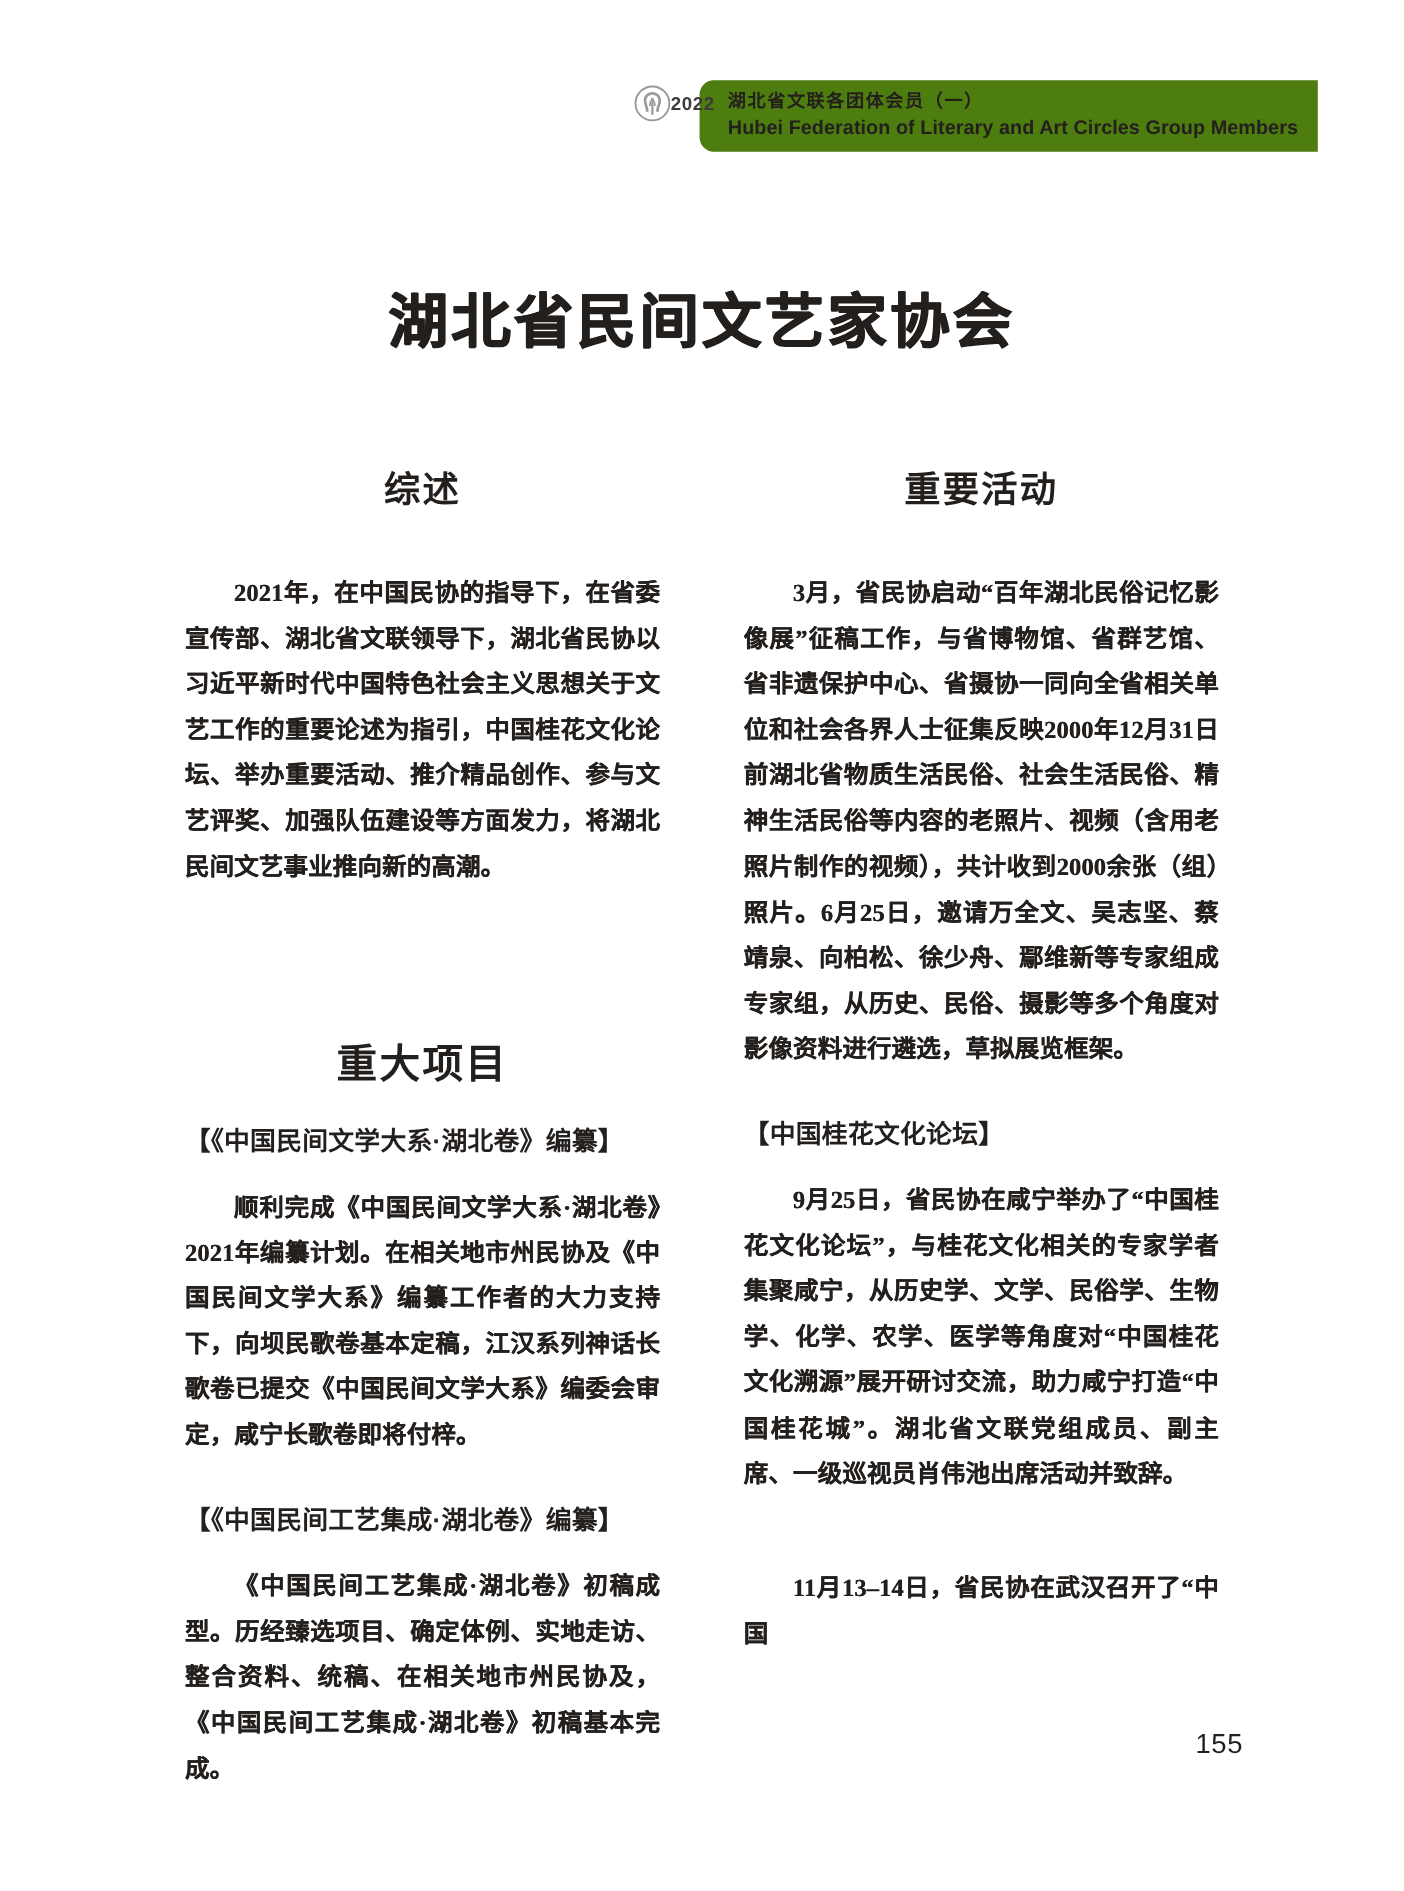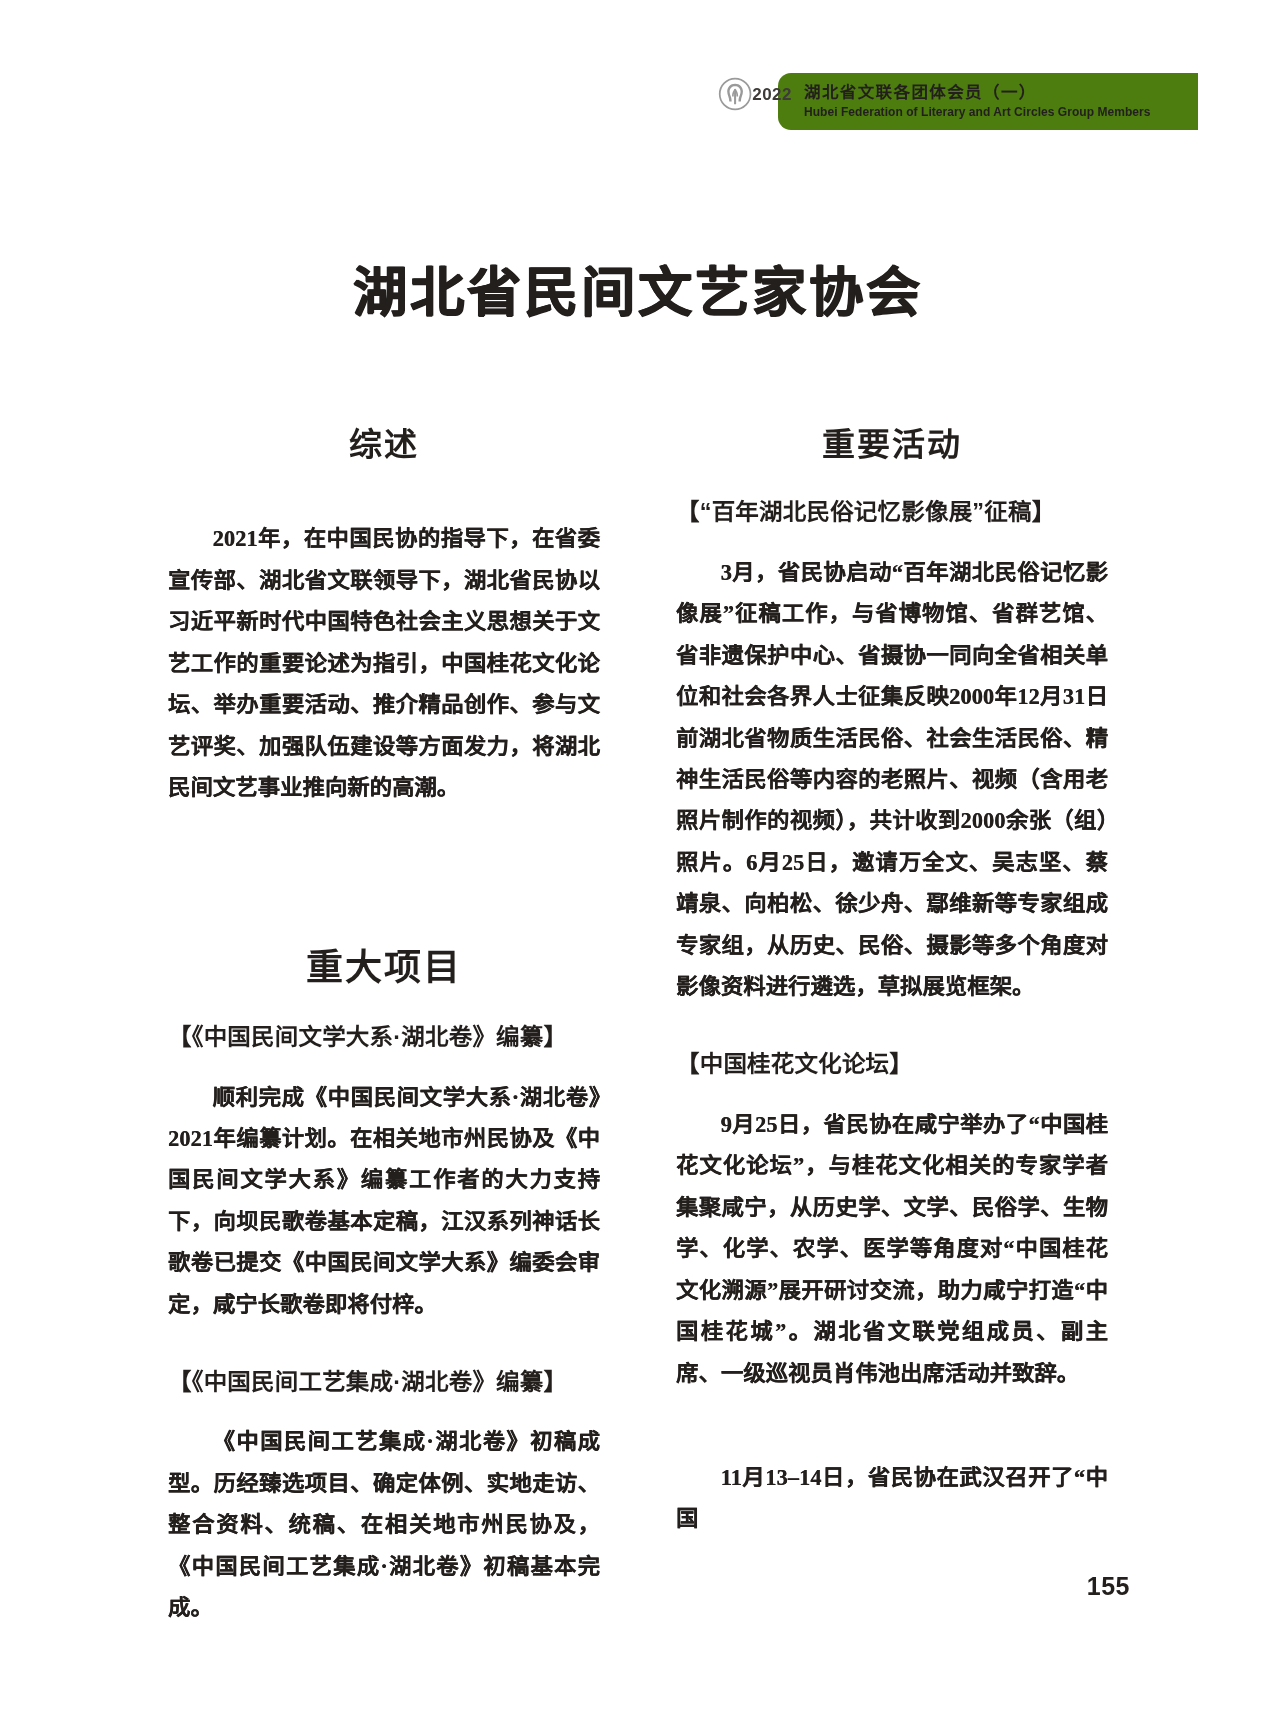--- a/index.html
+++ b/index.html
@@ -66,21 +66,21 @@
     font-weight: bold;
     font-size: 16.5px;
     letter-spacing: 1.4px;
     color: #231f1d;
     line-height: 1.35;
     white-space: nowrap;
   }
   .header-en {
     font-family: "Liberation Sans", "DejaVu Sans", sans-serif;
     font-weight: bold;
-    font-size: 12px;
+    font-size: 18px;
     letter-spacing: 0.05px;
     color: #231f1d;
     line-height: 1.3;
     margin-top: 2px;
     white-space: nowrap;
   }
 
   
   .page-title {
     position: absolute;
@@ -158,21 +158,21 @@
   .gap-s  { height: 18px; }
   .gap-m  { height: 30px; }
   .gap-xl { height: 106px; }
 
   
   .folio {
     position: absolute;
     right: 146px;
     bottom: 118px;
     font-family: "Liberation Sans", "DejaVu Sans", sans-serif;
-    font-weight: bold;
+    font-weight: normal;
     font-size: 25px;
     letter-spacing: 0.5px;
     color: #231f1d;
   }
 </style>
 </head>
 <body>
 
 <div class="page-header">
   <div class="header-inner">
@@ -220,21 +220,20 @@
     <div class="sub-heading">【《中国民间工艺集成·湖北卷》编纂】</div>
     <p class="body-para">《中国民间工艺集成·湖北卷》初稿成型。历经臻选项目、确定体例、实地走访、整合资料、统稿、在相关地市州民协及，《中国民间工艺集成·湖北卷》初稿基本完成。</p>
 
   </div>
 
   <div class="column">
 
     <div class="section-heading size-md">重要活动</div>
     <div class="gap-m"></div>
 
-    <div class="sub-heading">【“百年湖北民俗记忆影像展”征稿】</div>
     <p class="body-para">3月，省民协启动“百年湖北民俗记忆影像展”征稿工作，与省博物馆、省群艺馆、省非遗保护中心、省摄协一同向全省相关单位和社会各界人士征集反映2000年12月31日前湖北省物质生活民俗、社会生活民俗、精神生活民俗等内容的老照片、视频（含用老照片制作的视频），共计收到2000余张（组）照片。6月25日，邀请万全文、吴志坚、蔡靖泉、向柏松、徐少舟、鄢维新等专家组成专家组，从历史、民俗、摄影等多个角度对影像资料进行遴选，草拟展览框架。</p>
 
     <div class="gap-s"></div>
 
     <div class="sub-heading">【中国桂花文化论坛】</div>
     <p class="body-para">9月25日，省民协在咸宁举办了“中国桂花文化论坛”，与桂花文化相关的专家学者集聚咸宁，从历史学、文学、民俗学、生物学、化学、农学、医学等角度对“中国桂花文化溯源”展开研讨交流，助力咸宁打造“中国桂花城”。湖北省文联党组成员、副主席、一级巡视员肖伟池出席活动并致辞。</p>
 
     <div class="gap-s"></div>
 
     <p class="body-para">11月13–14日，省民协在武汉召开了“中国</p>

